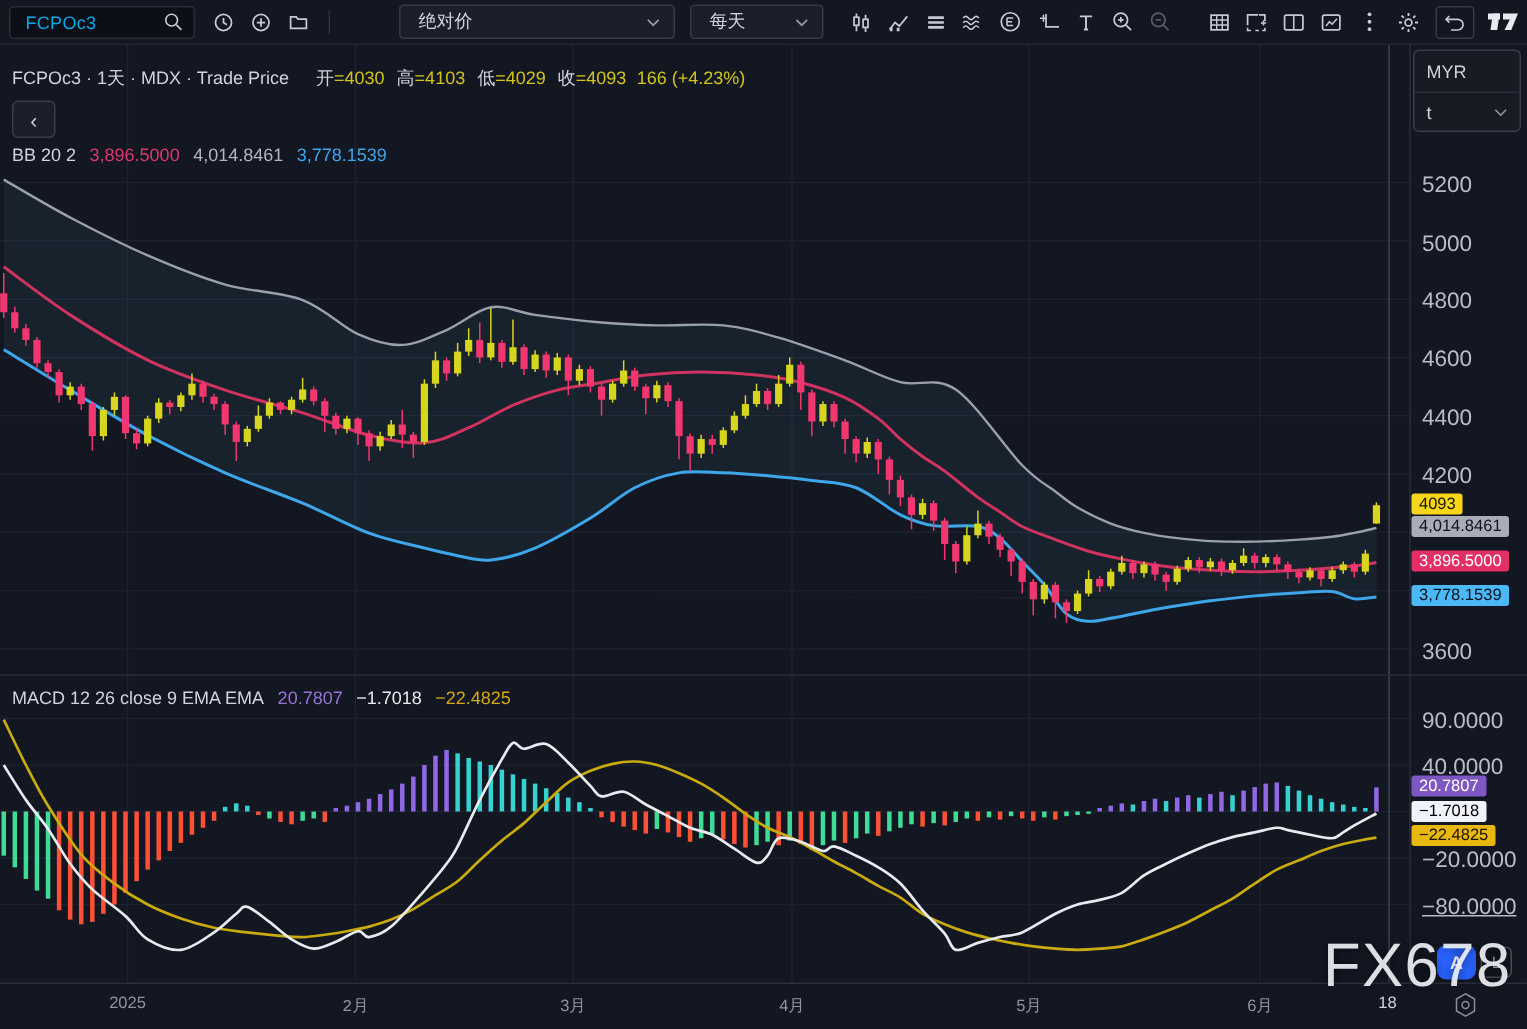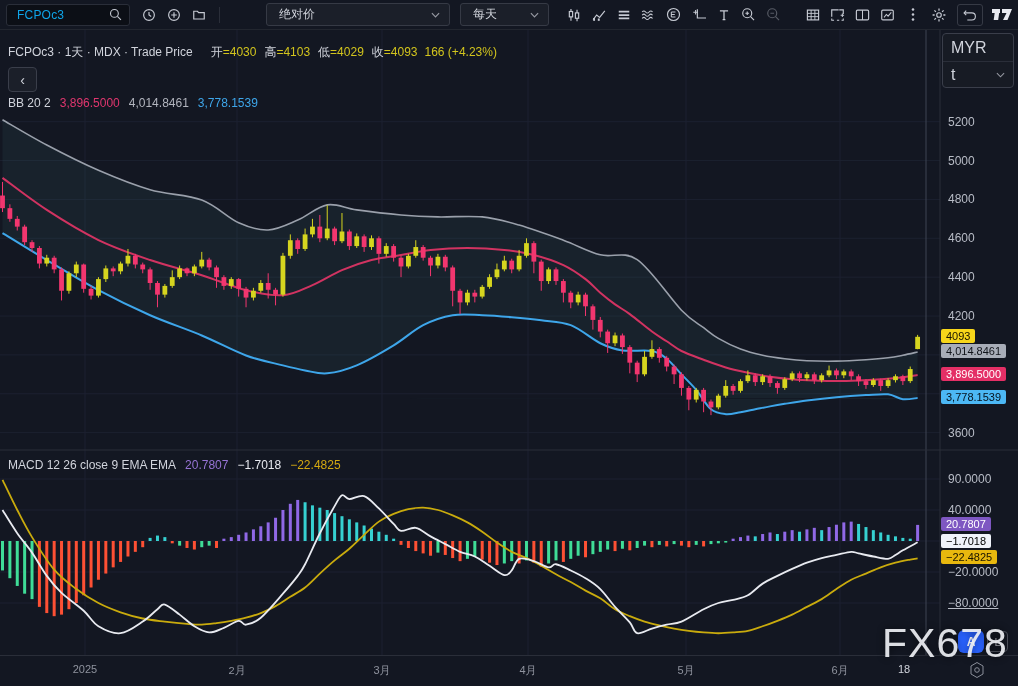--- a/index.html
+++ b/index.html
@@ -25,28 +25,28 @@
   .undo-btn{border:1px solid #363a45;border-radius:3px;width:26px;height:22px;font-size:14px;}
 
   
   .legend-row{position:absolute;z-index:20;display:flex;align-items:center;font-size:12px;color:#d1d4dc;white-space:nowrap;}
   .yellow-val{color:#d2c41d;margin-left:7px;}
   .back-btn{position:absolute;left:8px;top:67px;width:29px;height:25px;border:1px solid #3a3e4a;border-radius:4px;
     background:#1b1f29;color:#d1d4dc;font-size:14px;display:flex;align-items:center;justify-content:center;z-index:20;}
   .bb-val{margin-left:9px;}
 
   
-  .axis-label{position:absolute;left:948px;font-size:12px;color:#b8bcc6;z-index:15;}
+  .axis-label{position:absolute;left:948px;font-size:15px;color:#b8bcc6;z-index:15;}
   .badge{position:absolute;left:941px;font-size:11px;padding:1px 5px;border-radius:2px;z-index:16;white-space:nowrap;}
   .time-label{position:absolute;top:663px;width:44px;text-align:center;font-size:11px;color:#8f939e;z-index:15;}
   .time-label.bright{color:#d1d4dc;}
 
   .unit-box{position:absolute;left:942px;top:33px;width:72px;height:55px;border:1px solid #3a3e4a;border-radius:4px;
     background:#171b24;z-index:18;}
-  .unit-row{height:27px;display:flex;align-items:center;padding:0 8px;color:#d1d4dc;font-size:16px;gap:32px;}
+  .unit-row{height:27px;display:flex;align-items:center;padding:0 8px;color:#d1d4dc;font-size:12px;gap:32px;}
   .unit-row + .unit-row{border-top:1px solid #2a2e39;}
   .unit-row svg{margin-left:auto;}
 
   .auto-btn{position:absolute;left:958px;top:630px;width:26px;height:23px;background:#2962ff;border-radius:6px;
     color:#fff;font-size:12px;font-weight:bold;display:flex;align-items:center;justify-content:center;z-index:17;}
   .log-btn{position:absolute;left:987px;top:631px;width:21px;height:21px;border:1px solid #50535e;border-radius:4px;
     color:#b2b5be;font-size:11px;display:flex;align-items:center;justify-content:center;z-index:17;}
 
   .watermark{position:absolute;left:882px;top:620px;font-size:41px;color:#eceef2;opacity:.93;letter-spacing:1px;
     z-index:25;text-shadow:0 0 8px rgba(0,0,0,.6);}
@@ -684,21 +684,21 @@
   </div>
 
   <div class="timebar"></div>
   <div id="time-overlay">
       <div class="time-label" style="left: 63px;">2025</div>
       <div class="time-label" style="left: 215px; font-family: Liberation Mono, monospace;">2月</div>
       <div class="time-label" style="left: 360px;">3月</div>
       <div class="time-label" style="left: 506px;">4月</div>
       <div class="time-label" style="left: 664px;">5月</div>
       <div class="time-label" style="left: 818px;">6月</div>
-      <div class="time-label bright" style="left: 882px;">18</div>
+      <div class="time-label bright" style="left: 903px;">18</div>
     </div>
   <svg class="hex-icon" width="22" height="20" viewBox="0 0 22 20">
     <polygon points="11,1.5 17,5 17,13 11,16.5 5,13 5,5" fill="none" stroke="#8a8e99"></polygon>
     <circle cx="11" cy="9" r="2.3" fill="none" stroke="#8a8e99"></circle>
   </svg>
 
   <div class="watermark">FX678</div>
 </div>
 
 </body></html>

